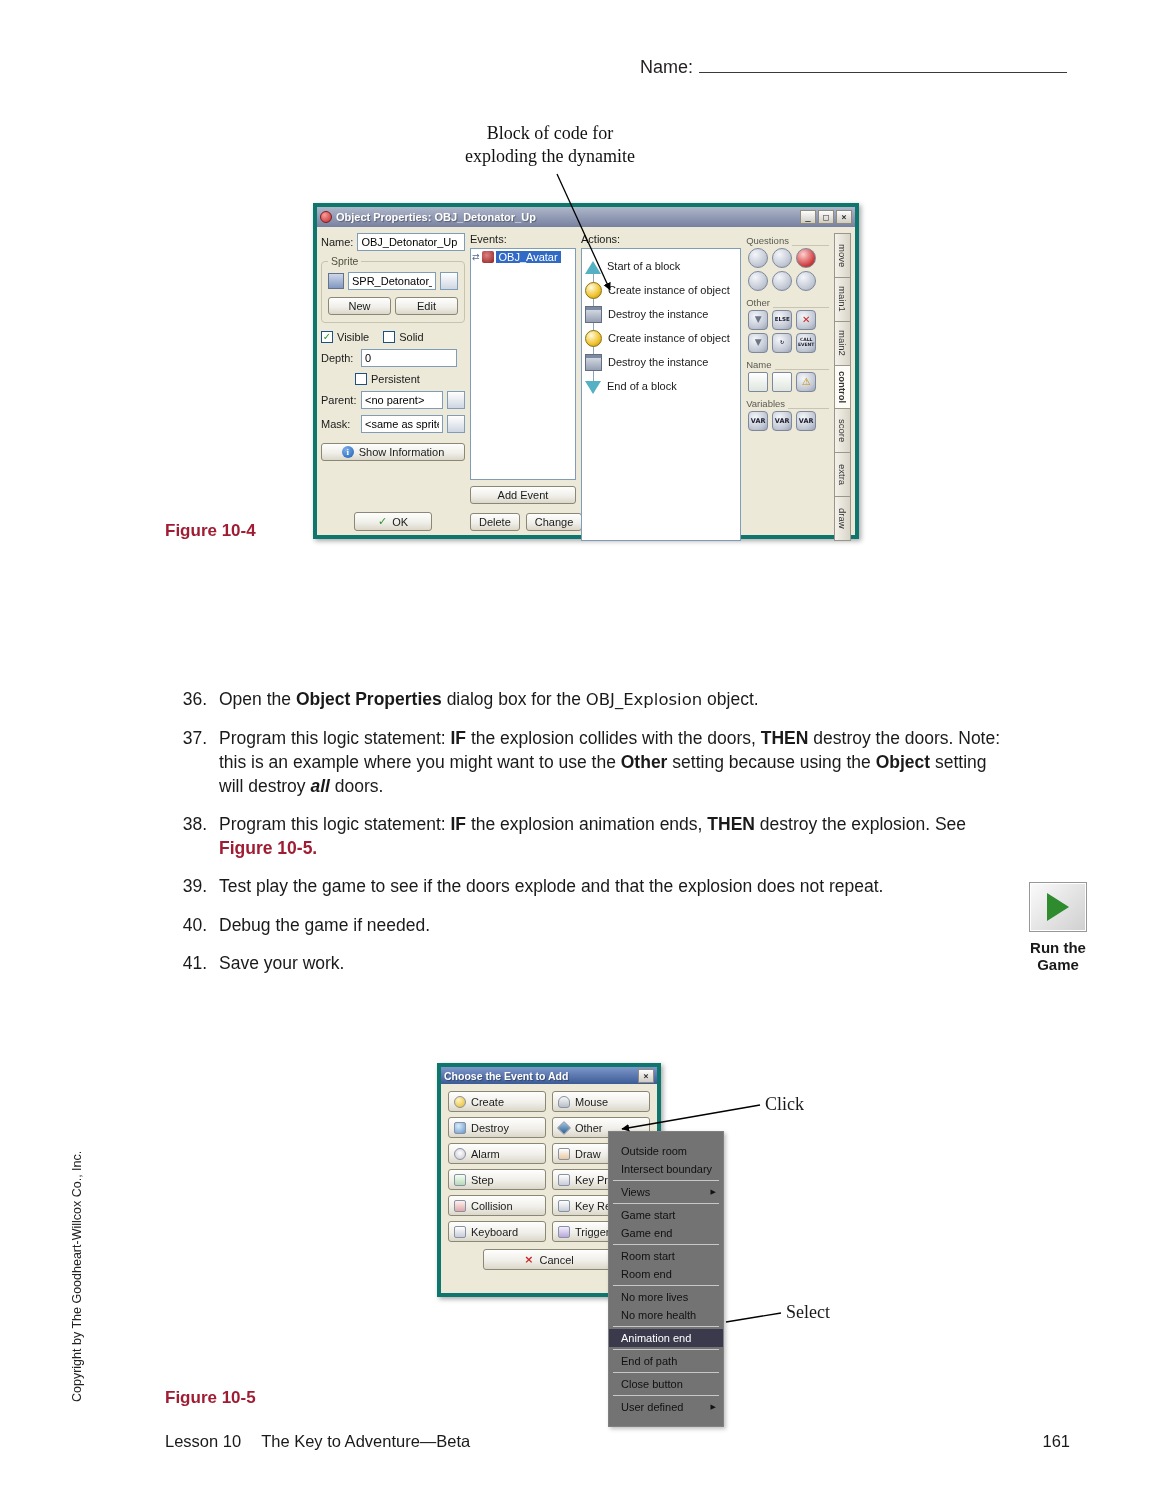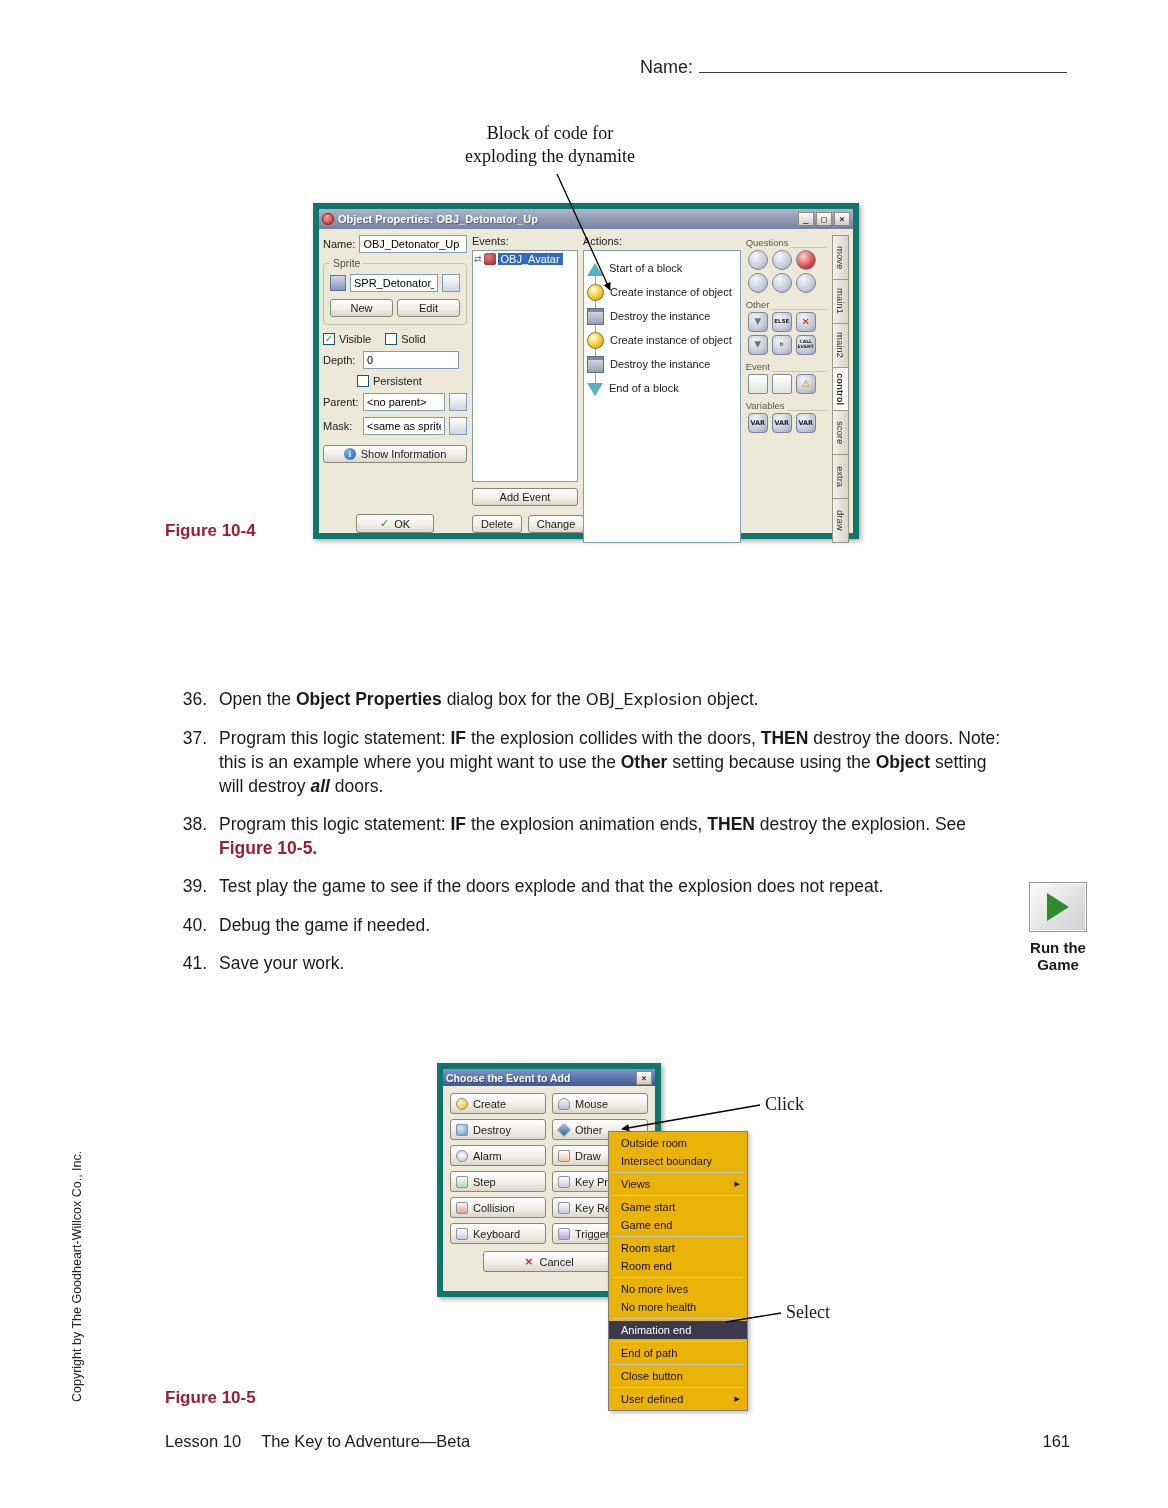--- a/index.html
+++ b/index.html
@@ -34,21 +34,21 @@
 
   
   .run-game { position:absolute; left:1022px; top:882px; width:72px; text-align:center; }
   .run-icon { width:58px; height:50px; margin:0 auto; border:1px solid #979797;
               background:linear-gradient(135deg,#fbfbfb,#cfcfcf); box-shadow:inset 0 0 0 1px #fff;
               display:flex; align-items:center; justify-content:center; }
   .play-tri { width:0; height:0; border-left:22px solid #2e8b2e; border-top:14px solid transparent; border-bottom:14px solid transparent; }
   .run-label { margin-top:7px; font-size:15px; font-weight:bold; line-height:1.15; }
 
   
-  .xp-window { position:absolute; background:#ece9d8; border:6px solid #0f766e;
+  .xp-window { position:absolute; background:#ece9d8; border:4px solid #0f766e;
                box-shadow:2px 2px 5px rgba(0,0,0,.35); font-size:11px; z-index:10; }
   .titlebar { height:20px; background:linear-gradient(#aeb6ca,#77819f); display:flex; align-items:center; gap:4px;
               padding:0 3px; color:#fff; font-weight:bold; font-size:11px; }
   .titlebar.blue { height:17px; background:linear-gradient(#7d97c9,#3c5b96); font-size:10.5px; }
   .tb-icon { width:12px; height:12px; border-radius:50%; flex-shrink:0;
              background:radial-gradient(circle at 35% 30%, #ff9a9a, #b92c2c); border:1px solid #7c1f1f; }
   .tb-title { flex:1; white-space:nowrap; overflow:hidden; text-shadow:1px 1px 1px rgba(0,0,0,.35); }
   .tb-btns { display:flex; gap:2px; }
   .tb-btn { width:16px; height:14px; background:linear-gradient(#fdfdfd,#cfccc3); border:1px solid #8f8b7e;
             font-size:9px; line-height:12px; text-align:center; color:#333; font-family:"DejaVu Sans Mono",monospace; }
@@ -153,22 +153,22 @@
   .draw-event-icon { background:linear-gradient(#fff,#e8c8a0); }
   .step-event-icon { background:linear-gradient(#f4fff4,#b8d8b8); }
   .collision-event-icon { background:linear-gradient(#fff0f0,#e0a8a8); }
   .keyboard-event-icon, .keypress-event-icon, .keyrelease-event-icon { background:linear-gradient(#fff,#c8ccd8); }
   .trigger-event-icon { background:linear-gradient(#f4eeff,#b8a8d8); }
   .cancel-row { display:flex; justify-content:center; padding:3px 0 0; }
   .cancel-btn { width:132px; height:21px; display:flex; align-items:center; justify-content:center; gap:6px; }
   .x-red { color:#c22; font-weight:bold; font-family:"DejaVu Sans",sans-serif; }
 
   
-  .context-menu { position:absolute; left:608px; top:1131px; width:140px; background:#eab308;
-                  border:1px solid #808080; box-shadow:2px 2px 4px rgba(0,0,0,.25); padding:2px 0;
+  .context-menu { position:absolute; left:608px; top:1131px; width:116px; background:#737373;
+                  border:1px solid #808080; box-shadow:2px 2px 4px rgba(0,0,0,.25); padding:10px 0;
                   z-index:30; font-size:11px; }
   .menu-item { display:flex; align-items:center; justify-content:space-between; height:18px; padding:0 7px 0 12px; color:#111; }
   .menu-item.selected { background:#3a3a4c; color:#fff; }
   .sub-arrow { font-size:7px; font-family:"DejaVu Sans",sans-serif; }
   .menu-sep { border-top:1px solid #c8c8c8; margin:2px 4px; }
 
   
   .label-click { position:absolute; left:765px; top:1094px; font-family:"Liberation Serif",serif; font-size:18px;text-align:right; }
   .label-select { position:absolute; left:786px; top:1302px; font-family:"Liberation Serif",serif; font-size:18px; }
 
@@ -356,21 +356,21 @@
               <span class="pal-icon exit-event-icon">✕</span>
             </div>
             <div class="pal-row">
               <span class="pal-icon pal-end-block-icon">▼</span>
               <span class="pal-icon repeat-icon">↻</span>
               <span class="pal-icon call-event-icon">CALL EVENT</span>
             </div>
           </div>
           <div class="pal-group g-code">
             <div class="pal-cap">
-              <span>Event</span>
+              <span>Name</span>
               <span class="pal-line"></span>
             </div>
             <div class="pal-row">
               <span class="pal-icon execute-code-icon"></span>
               <span class="pal-icon execute-script-icon"></span>
               <span class="pal-icon comment-icon">⚠</span>
             </div>
           </div>
           <div class="pal-group g-variables">
             <div class="pal-cap">

